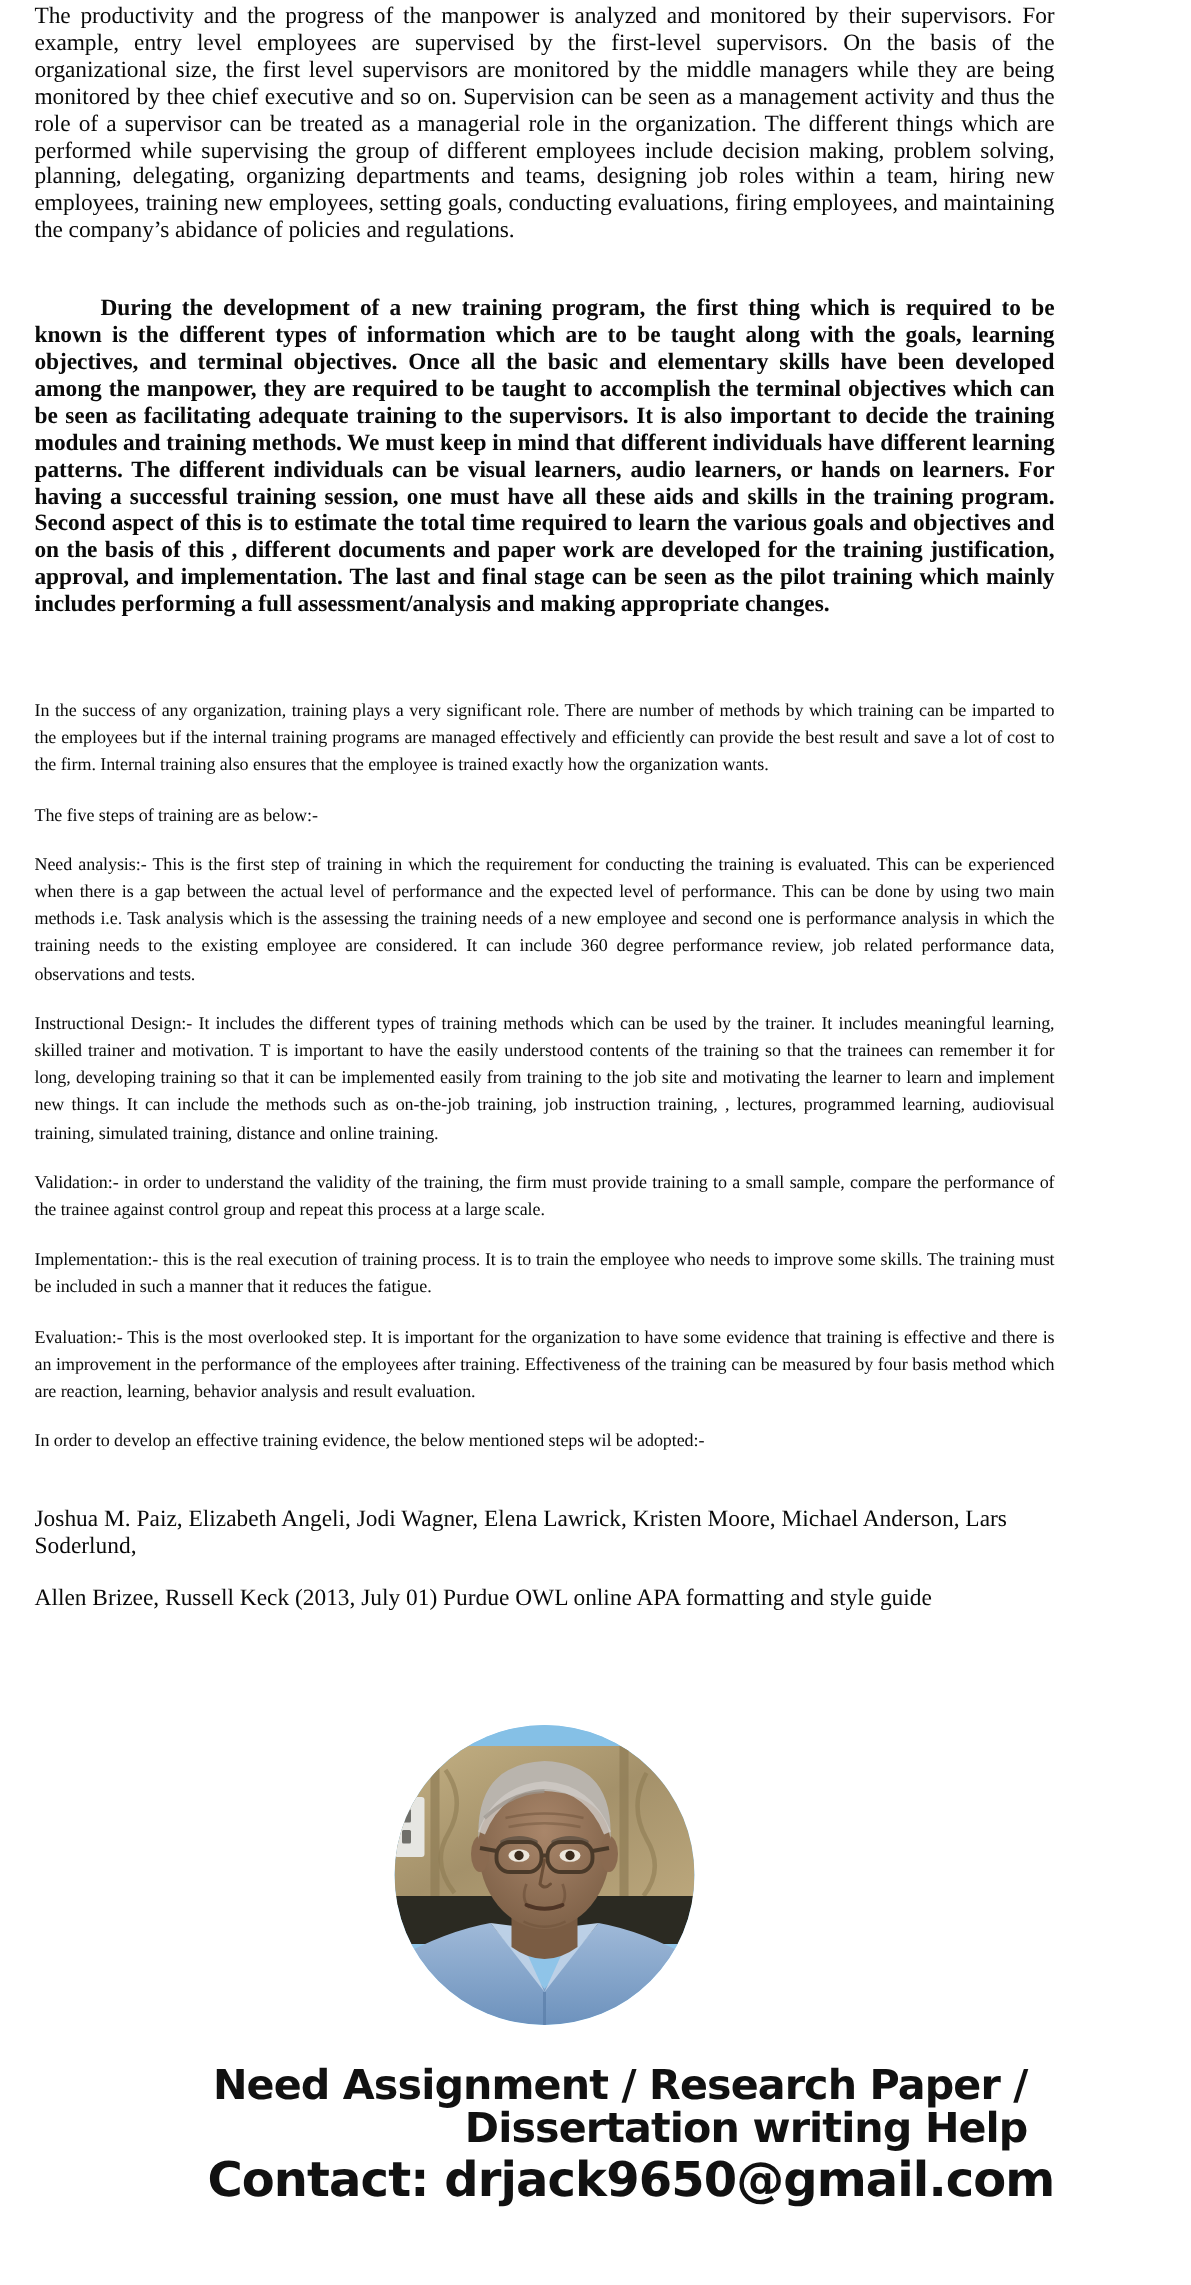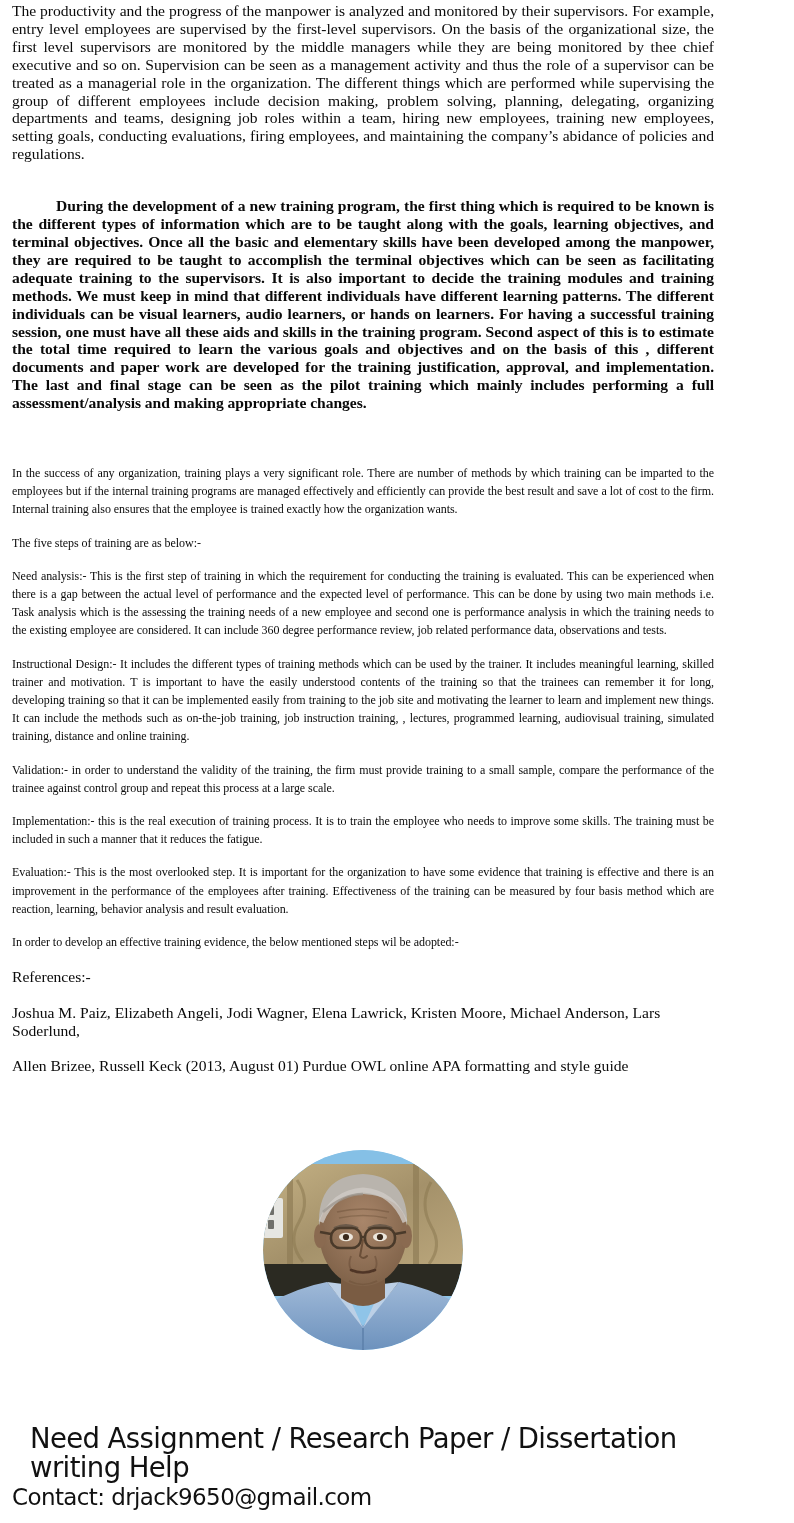--- a/index.html
+++ b/index.html
@@ -11,21 +11,21 @@
     width: 794px;
     min-height: 1523px;
     font-family: "Liberation Serif", "DejaVu Serif", serif;
     color: #0a0a0a;
     -webkit-font-smoothing: antialiased;
   }
 
   .page {
     width: 726px;
     box-sizing: border-box;
-    padding: 0 12px;
+    padding: 0 23px;
   }
 
   
   .block-top {
     padding-top: 2px;
   }
   .block-top p {
     margin: 0;
     font-size: 15.6px;
     line-height: 17.9px;
@@ -71,35 +71,35 @@
     border-radius: 50%;
     overflow: hidden;
     position: relative;
     background: #8fc4e8;
     flex: 0 0 auto;
   }
   .avatar svg { display: block; width: 200px; height: 200px; }
 
   
   .promo {
-    margin-top: 74px;
-    text-align: left;
+    margin-top: 26px;
+    text-align: right;
     font-family: "DejaVu Sans", "Liberation Sans", sans-serif;
-    font-weight: normal;
+    font-weight: bold;
     color: #111111;
     line-height: 1.06;
     letter-spacing: -0.6px;
   }
   .promo .line1 {
     font-size: 27.5px;
     display: block;
     padding: 0 18px;
   }
   .promo .line2 {
-    font-size: 23px;
+    font-size: 32px;
     display: block;
     margin-top: 3px;
   }
 </style>
 </head>
 <body>
 
 <div class="page">
 
   <section class="block-top">
@@ -131,25 +131,24 @@
 
     <p>Evaluation:- This is the most overlooked step. It is important for the organization to have some evidence that training is effective and there is an improvement in the performance of the employees after training. Effectiveness of the training can be measured by four basis method which are reaction, learning, behavior analysis and result evaluation.</p>
     <div class="p-space"></div>
 
     <p>In order to develop an effective training evidence, the below mentioned steps wil be adopted:-</p>
   </section>
 
   <div class="ref-space"></div>
 
   <section class="refs">
-    <p>References:-</p>
     <div class="ref-space"></div>
     <p>Joshua M. Paiz, Elizabeth Angeli, Jodi Wagner, Elena Lawrick, Kristen Moore, Michael Anderson, Lars Soderlund,</p>
     <div class="ref-space"></div>
-    <p>Allen Brizee, Russell Keck (2013, August 01) Purdue OWL online APA formatting and style guide</p>
+    <p>Allen Brizee, Russell Keck (2013, July 01) Purdue OWL online APA formatting and style guide</p>
     <div class="ref-space"></div>
     <div class="ref-space"></div>
   </section>
 
   <div class="avatar-wrap">
     <div class="avatar">
       <svg viewBox="0 0 200 200" xmlns="http://www.w3.org/2000/svg">
         <defs>
           <clipPath id="circ">
               <circle cx="100" cy="100" r="100"></circle>

